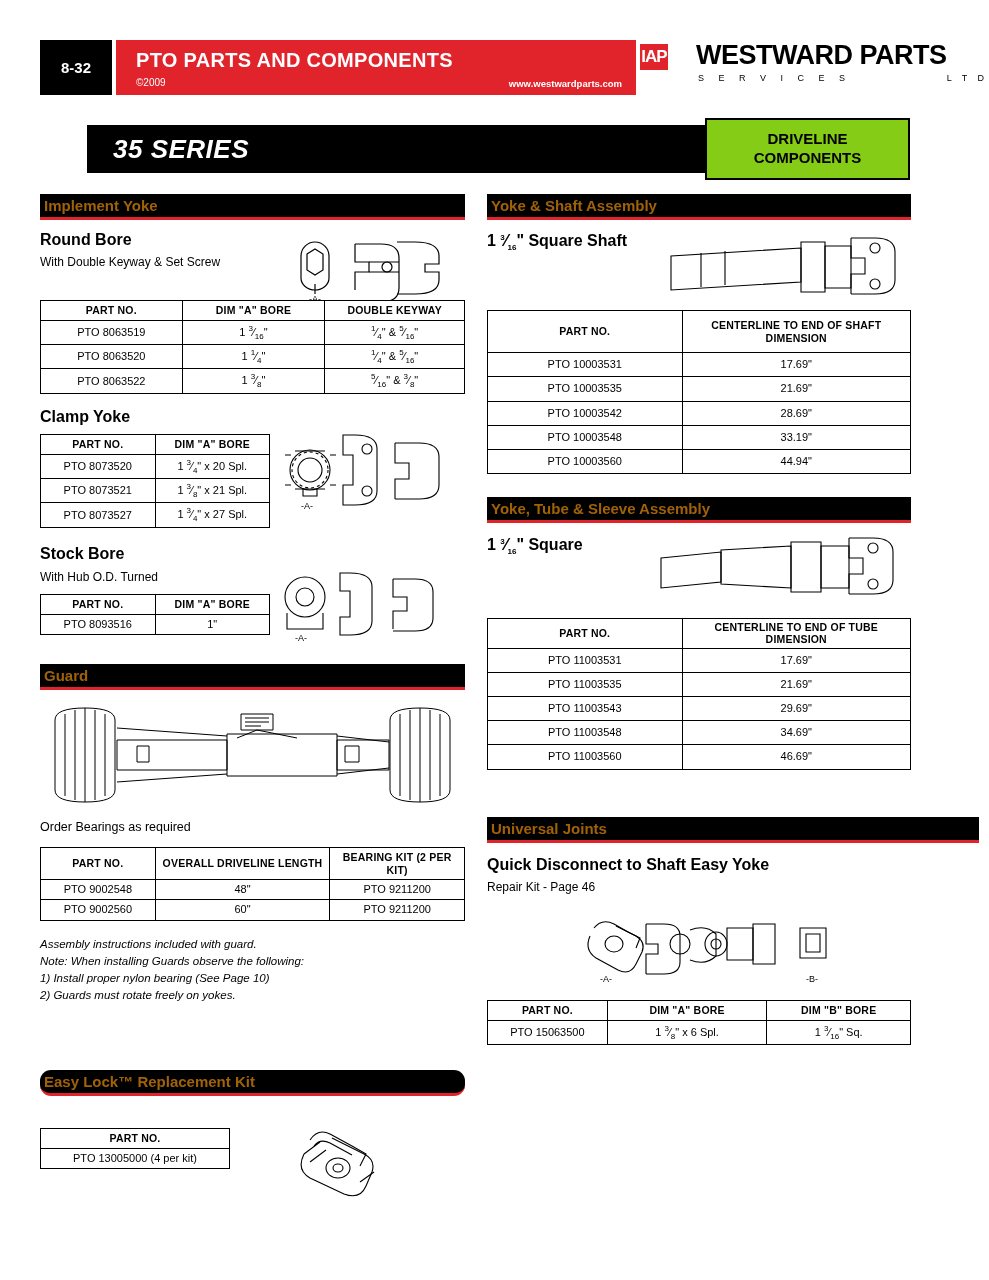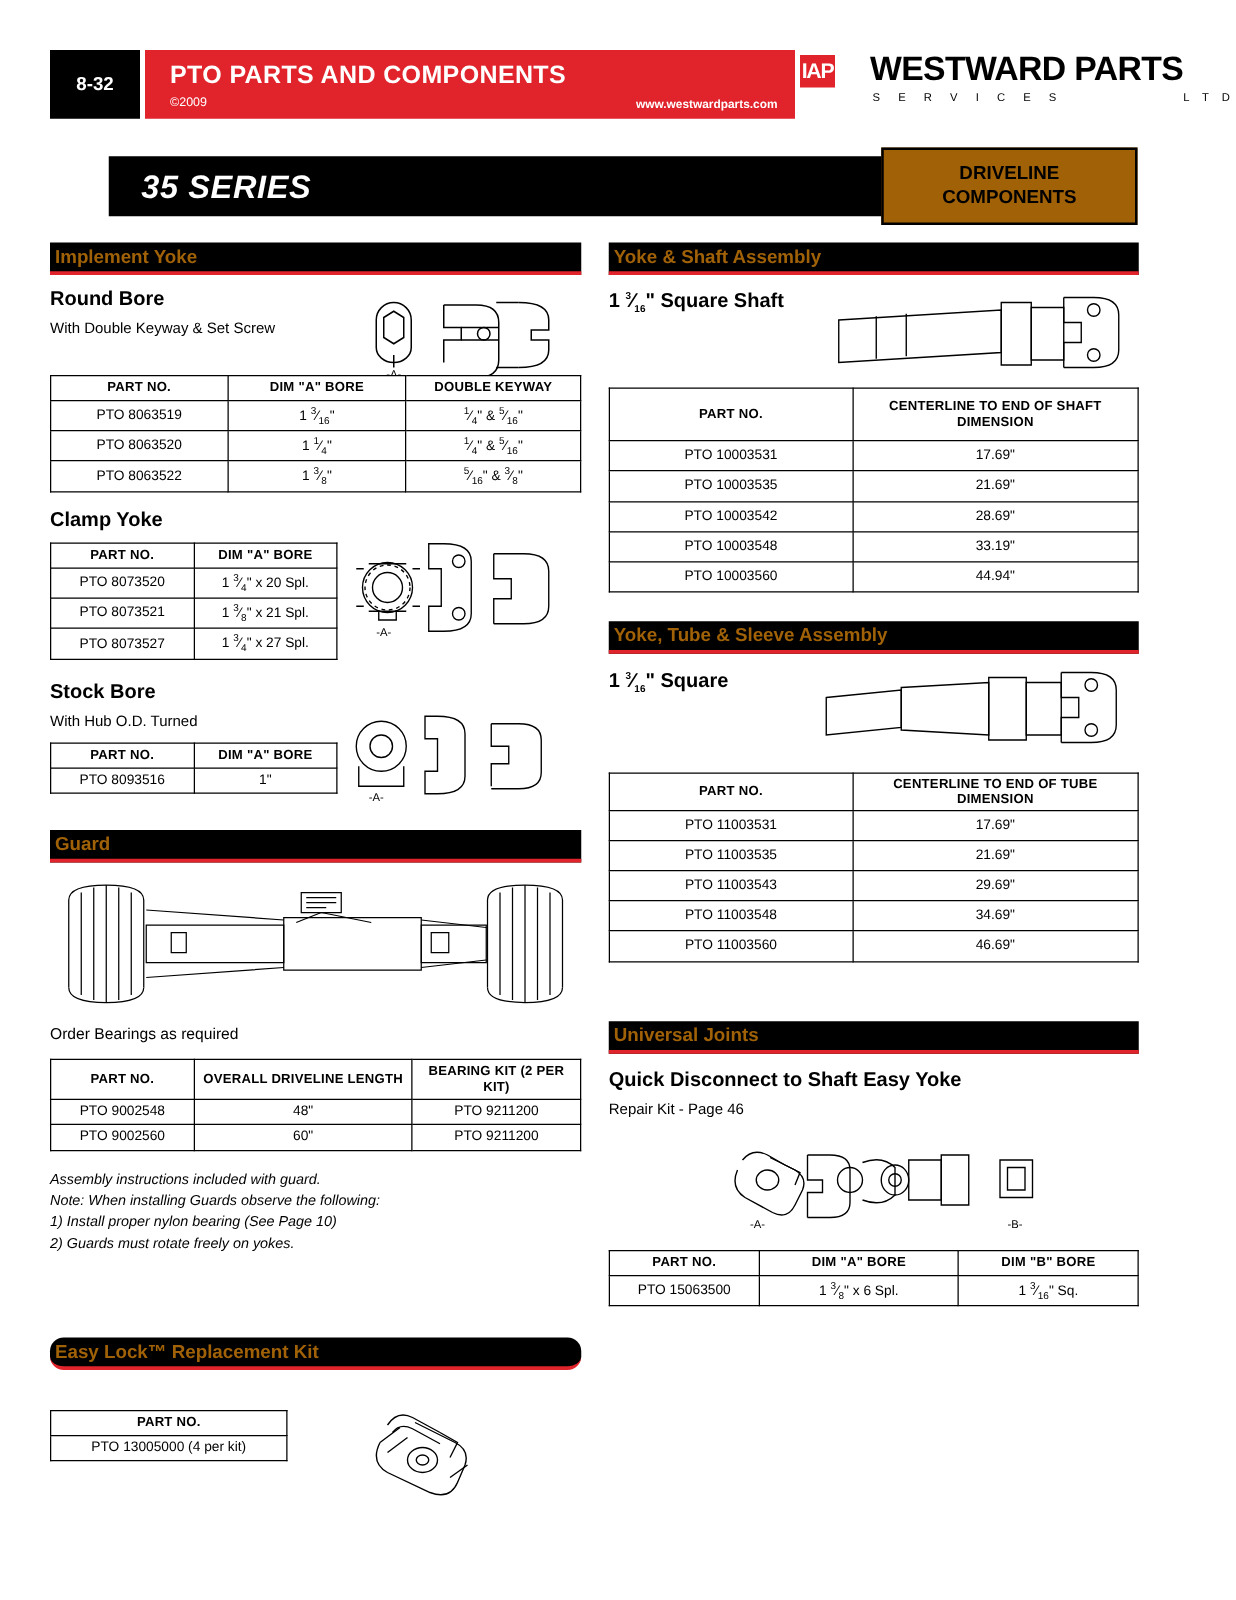--- a/index.html
+++ b/index.html
@@ -54,21 +54,21 @@
   .seriesbar {
     position:absolute; left:40px; top:125px; width:660px; height:48px;
     background:#000; color:#fff;
     font-size:26px; font-weight:bold; font-style:italic;
     display:flex; align-items:center; padding-left:26px;
     letter-spacing:0.5px;
     margin-left:47px;
   }
   .drivelinebox {
     position:absolute; left:705px; top:118px; width:205px; height:62px;
-    border:2px solid #000; background:#a16207;
+    border:2px solid #000; background:#84cc16;
     display:flex; flex-direction:column; align-items:center; justify-content:center;
     font-size:15px; font-weight:bold; line-height:1.25;
   }
 
   
   .sect {
     position:absolute; height:26px; background:#000; color:#a16207;
     border-bottom:3px solid #e1232b;
     display:flex; align-items:center; padding-left:4px;
     font-size:15px; font-weight:bold;
@@ -434,21 +434,21 @@
         <td style="padding:5px 4px">PTO 11003548</td>
         <td style="padding:5px 4px">34.69"</td>
       </tr>
       <tr>
         <td style="padding:5px 4px">PTO 11003560</td>
         <td style="padding:5px 4px">46.69"</td>
       </tr>
     </tbody>
   </table>
 
-  <div class="sect" style="left:487px; top:817px; width:424px;">Universal Joints</div>
+  <div class="sect" style="left:487px; top:817px; width:492px;">Universal Joints</div>
 
   <div class="h2" style="left:487px; top:856px;">Quick Disconnect to Shaft Easy Yoke</div>
   <div class="h3" style="left:487px; top:880px;">Repair Kit - Page 46</div>
 
   <div class="art" style="left:580px; top:910px;">
     <svg width="290" height="78" viewBox="0 0 290 78">
       <g fill="none" stroke="#000" stroke-width="1.1">
         <path d="M14,18 q8,-10 20,-4 l14,8"></path>
         <path d="M10,26 q-6,14 6,22 l22,12 q12,6 18,-6 l6,-12 q4,-10 -6,-16 l-20,-10"></path>
         <ellipse cx="34" cy="34" rx="9" ry="8"></ellipse>

